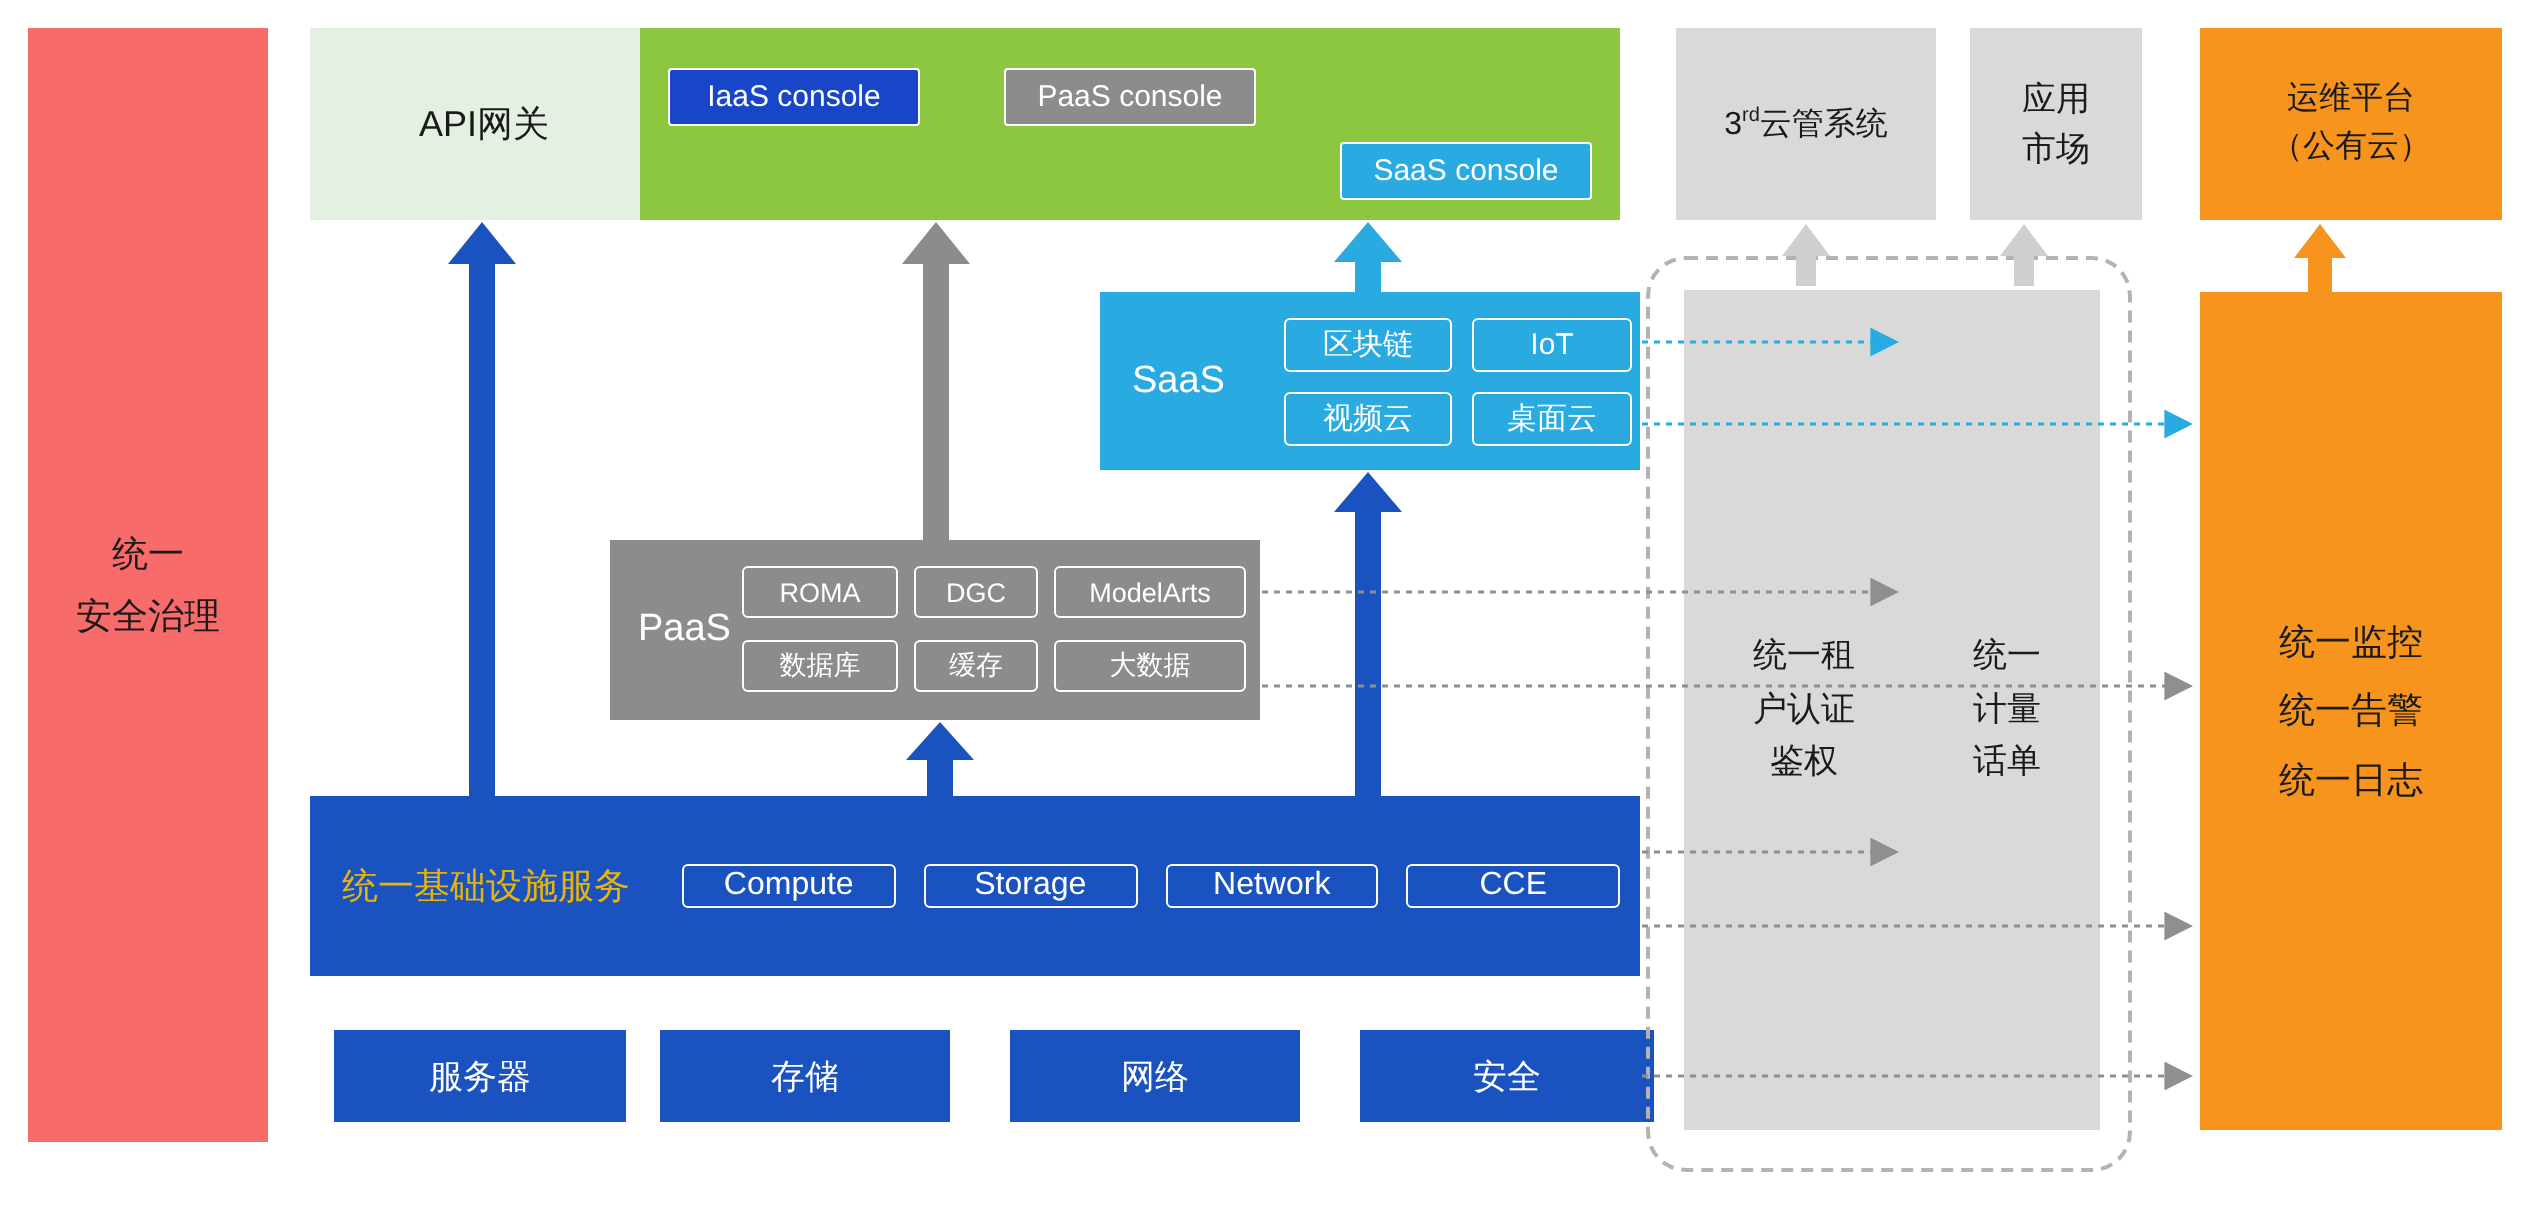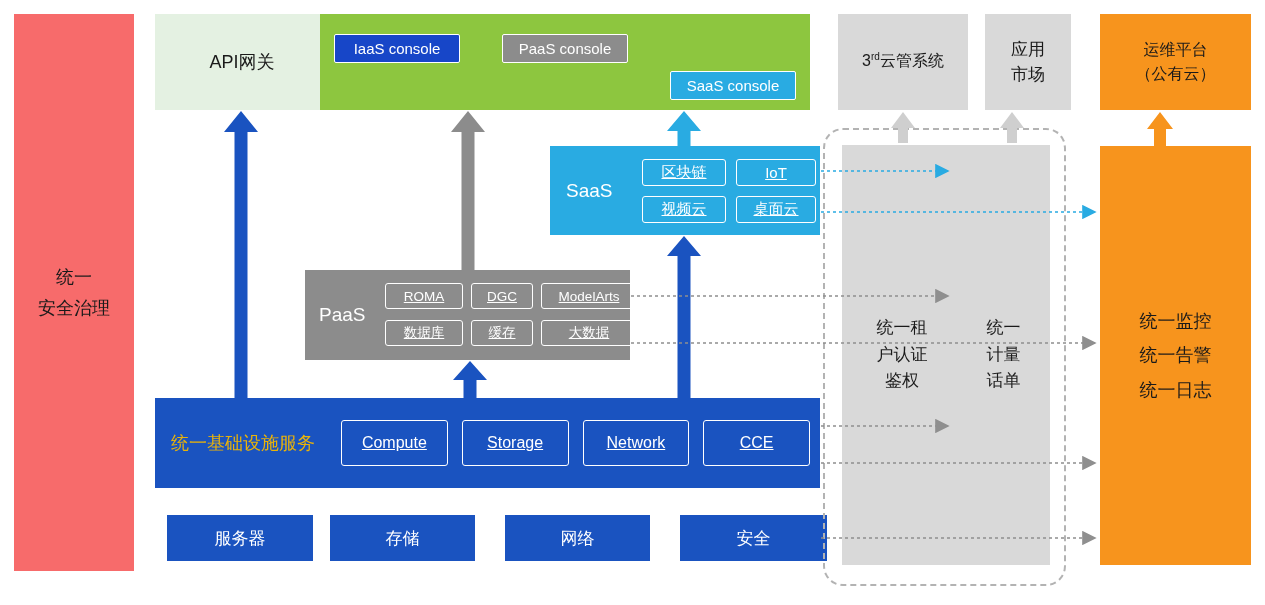--- a/index.html
+++ b/index.html
@@ -28,29 +28,29 @@
   .app-market { left:985px; top:14px; width:86px; height:96px; background:#D9D9D9; font-size:17px; line-height:1.5; }
 
   .om-platform { left:1100px; top:14px; width:151px; height:96px; background:#F7941D; font-size:16px; line-height:1.5; }
 
   .saas-box { position:absolute; left:550px; top:146px; width:270px; height:89px; background:#29ABE2; }
   .saas-label { position:absolute; left:16px; top:0; bottom:0; display:flex; align-items:center; color:#fff; font-size:19px; }
   .saas-grid { position:absolute; left:92px; top:13px; display:grid; grid-template-columns:84px 80px; grid-auto-rows:27px; gap:10px; }
 
   .paas-box { position:absolute; left:305px; top:270px; width:325px; height:90px; background:#8C8C8C; }
   .paas-label { position:absolute; left:14px; top:0; bottom:0; display:flex; align-items:center; color:#fff; font-size:19px; }
-  .paas-grid { position:absolute; left:80px; top:13px; display:grid; grid-template-columns:78px 62px 96px; grid-auto-rows:26px; gap:11px 8px; }
+  .paas-grid { position:absolute; left:66px; top:13px; display:grid; grid-template-columns:78px 62px 96px; grid-auto-rows:26px; gap:11px 8px; }
   .paas-grid .chip { font-size:13.5px; }
 
-  .chip { border:1.5px solid #fff; color:#fff; font-size:15px; display:flex; align-items:center; justify-content:center; border-radius:3px;text-decoration:underline; }
+  .chip { border:1.5px solid #fff; color:#fff; font-size:15px; display:flex; align-items:center; justify-content:center; border-radius:3px; }
 
   .iaas-box { position:absolute; left:155px; top:398px; width:665px; height:90px; background:#1A53C0; }
   .iaas-label { position:absolute; left:16px; top:0; bottom:0; display:flex; align-items:center; color:#eab308; font-size:18px; }
   .iaas-items { position:absolute; left:186px; right:10px; top:0; bottom:0; display:flex; align-items:center; gap:14px; }
-  .iaas-items .chip { flex:1; height:46px; font-size:16px; }
+  .iaas-items .chip { flex:1; height:22px; font-size:16px; }
 
   .hw-box { top:515px; height:46px; background:#1A53C0; color:#fff; font-size:17px; }
   .hw1 { left:155px; width:146px;margin-left:12px; }
   .hw2 { left:330px; width:145px; }
   .hw3 { left:505px; width:145px; }
   .hw4 { left:680px; width:147px; }
 
   .dashed-container { position:absolute; left:823px; top:128px; width:243px; height:458px; border:2px dashed #B3B3B3; border-radius:20px; }
 
   .bar-auth { left:842px; top:145px; width:120px; height:420px; background:#D9D9D9; font-size:17px; line-height:1.55; }

